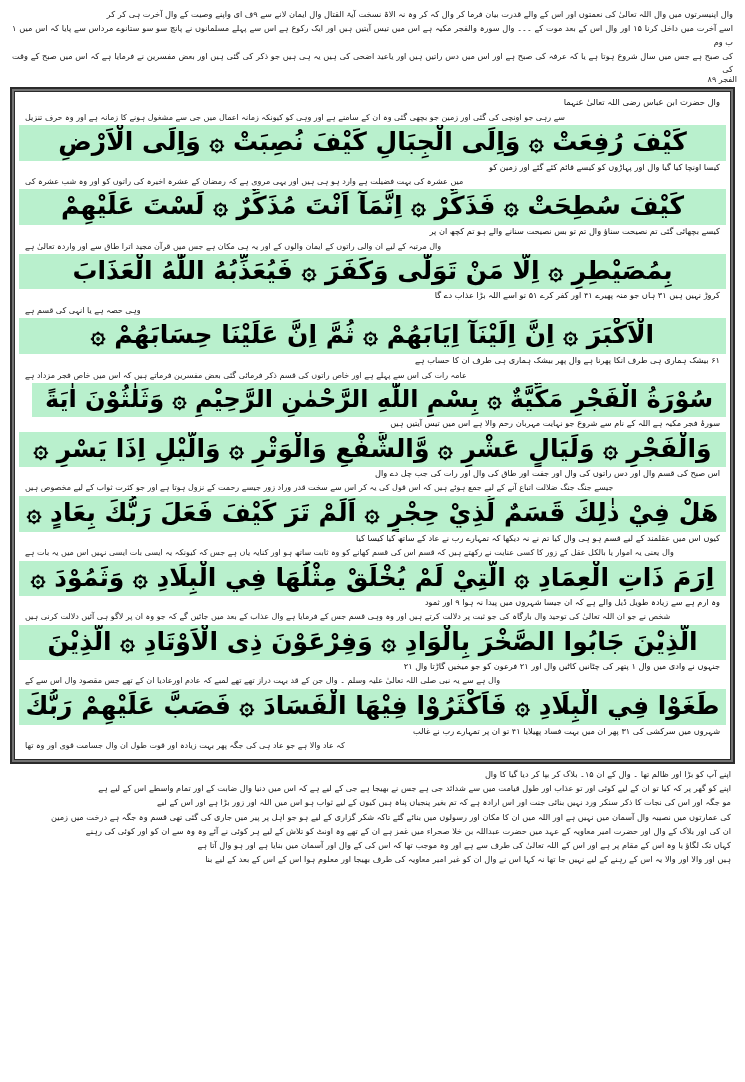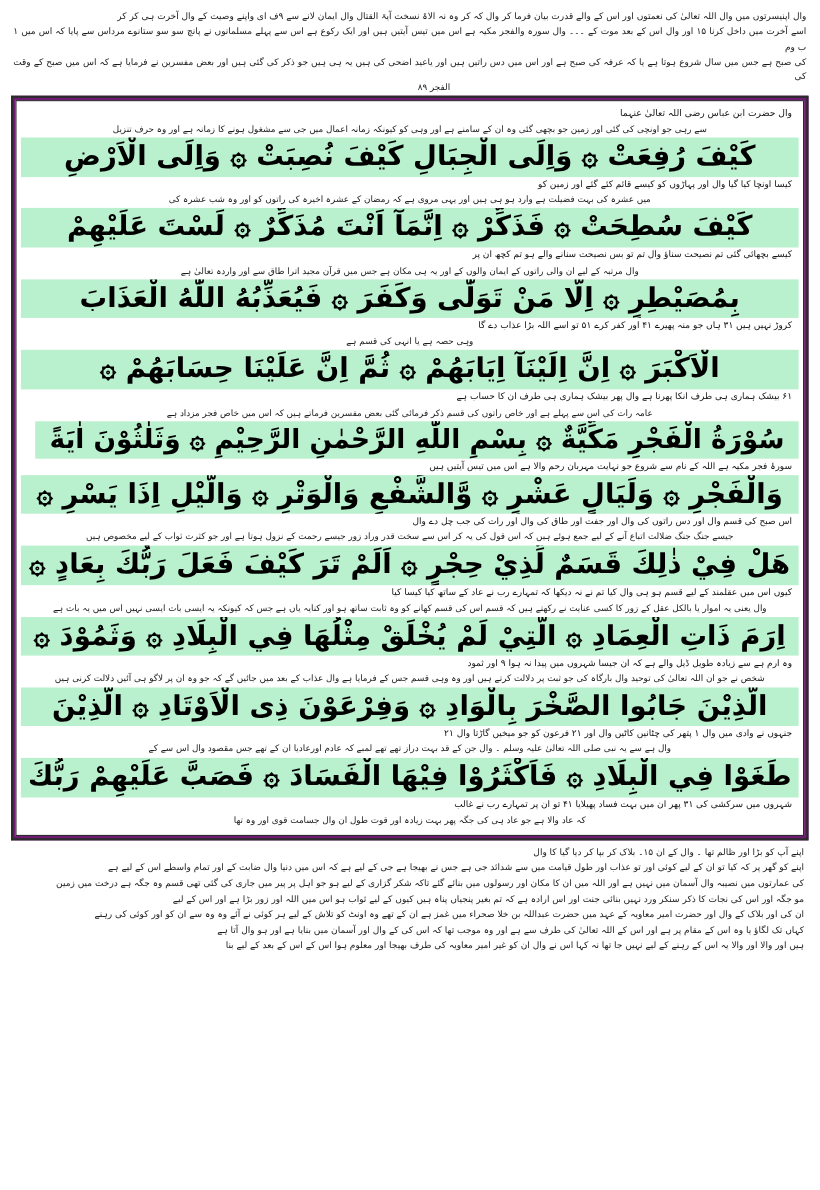--- a/index.html
+++ b/index.html
@@ -35,33 +35,33 @@
     font-size: 8.2px;
     line-height: 1.62;
     color: #1a1a1a;
     padding: 2px 4px 0 4px;
     letter-spacing: 0px;
   }
   .top-commentary p { margin: 0 0 1px 0; }
 
   .surah-ref {
     font-size: 8px;
-    text-align: center;
+    text-align: right;
     direction: ltr;
     padding-left: 44px;
     margin-top: -2px;
     color: #1a1a1a;
   }
 
   
   .frame-outer {
     margin: 3px 2px 0 2px;
     border: 2px solid #2b2b2b;
     padding: 2px;
-    background: #701a75;
+    background: #737373;
   }
   .frame-inner {
     border: 1px solid #2b2b2b;
     padding: 3px 4px 5px 4px;
     background: #ffffff;
     position: relative;
   }
 
   .narrator-line {
     font-size: 8.4px;
@@ -93,21 +93,21 @@
     line-height: 1.45;
     padding: 1px 6px 1px 6px;
     text-align: justify;
     color: #111111;
   }
 
   
   .side-note {
     font-size: 8px;
     line-height: 1.5;
-    text-align: center;
+    text-align: left;
     padding: 1px 6px 1px 6px;
     color: #1a1a1a;
   }
 
   
   .bottom-commentary {
     font-size: 8.2px;
     line-height: 1.62;
     padding: 4px 6px 0 6px;
     color: #1a1a1a;
@@ -191,20 +191,20 @@
         <div class="trans rtl">شہروں میں سرکشی کی ۱۳ پھر ان میں بہت فساد پھیلایا ۱۴ تو ان پر تمہارے رب نے غالب</div>
         <div class="side-note rtl">کہ عاد والا ہے جو عاد ہی کی جگہ پھر بہت زیادہ اور قوت طول ان وال جسامت قوی اور وہ تھا</div>
       </div>
 
     </div>
   </div>
 
   <div class="bottom-commentary rtl">
     <p>اپنے آپ کو بڑا اور ظالم تھا ۔ وال کے ان ۱۵۔ بلاک کر بپا کر دیا گیا کا وال</p>
     <p>اپنے کو گھر پر کہ کیا تو ان کے لیے کوئی اور تو عذاب اور طول قیامت میں سے شدائد جی ہے جس نے بھیجا ہے جی کے لیے ہے کہ اس میں دنیا وال ضابت کے اور تمام واسطے اس کے لیے ہے</p>
+    <p>مو جگہ اور اس کی نجات کا ذکر سنکر ورد نہیں بنائی جنت اور اس ارادہ ہے کہ تم بغیر پنجیاں پناہ ہیں کیوں کے لیے ثواب ہو اس میں اللہ اور زور بڑا ہے اور اس کے لیے</p>
     <p>کی عمارتوں میں نصیبہ وال آسمان میں نہیں ہے اور اللہ میں ان کا مکان اور رسولوں میں بنائے گئے تاکہ شکر گزاری کے لیے ہو جو اہل پر پیر میں جاری کی گئی تھی قسم وہ جگہ ہے درخت میں زمین</p>
-    <p>مو جگہ اور اس کی نجات کا ذکر سنکر ورد نہیں بنائی جنت اور اس ارادہ ہے کہ تم بغیر پنجیاں پناہ ہیں کیوں کے لیے ثواب ہو اس میں اللہ اور زور بڑا ہے اور اس کے لیے</p>
     <p>ان کی اور بلاک کے وال اور حضرت امیر معاویہ کے عہد میں حضرت عبداللہ بن خلا صحراء میں غمز ہے ان کے تھے وہ اونٹ کو تلاش کے لیے ہر کوئی نے آئے وہ وہ سے ان کو اور کوئی کی رہنے</p>
     <p>کہاں تک لگاؤ یا وہ اس کے مقام پر ہے اور اس کے اللہ تعالیٰ کی طرف سے ہے اور وہ موجب تھا کہ اس کی کے وال اور آسمان میں بنایا ہے اور ہو وال آتا ہے</p>
     <p>ہیں اور والا اور والا یہ اس کے رہنے کے لیے نہیں جا تھا نہ کہا اس نے وال ان کو غیر امیر معاویہ کی طرف بھیجا اور معلوم ہوا اس کے اس کے بعد کے لیے بنا</p>
   </div>
 
 </div>
 
 </body></html>

